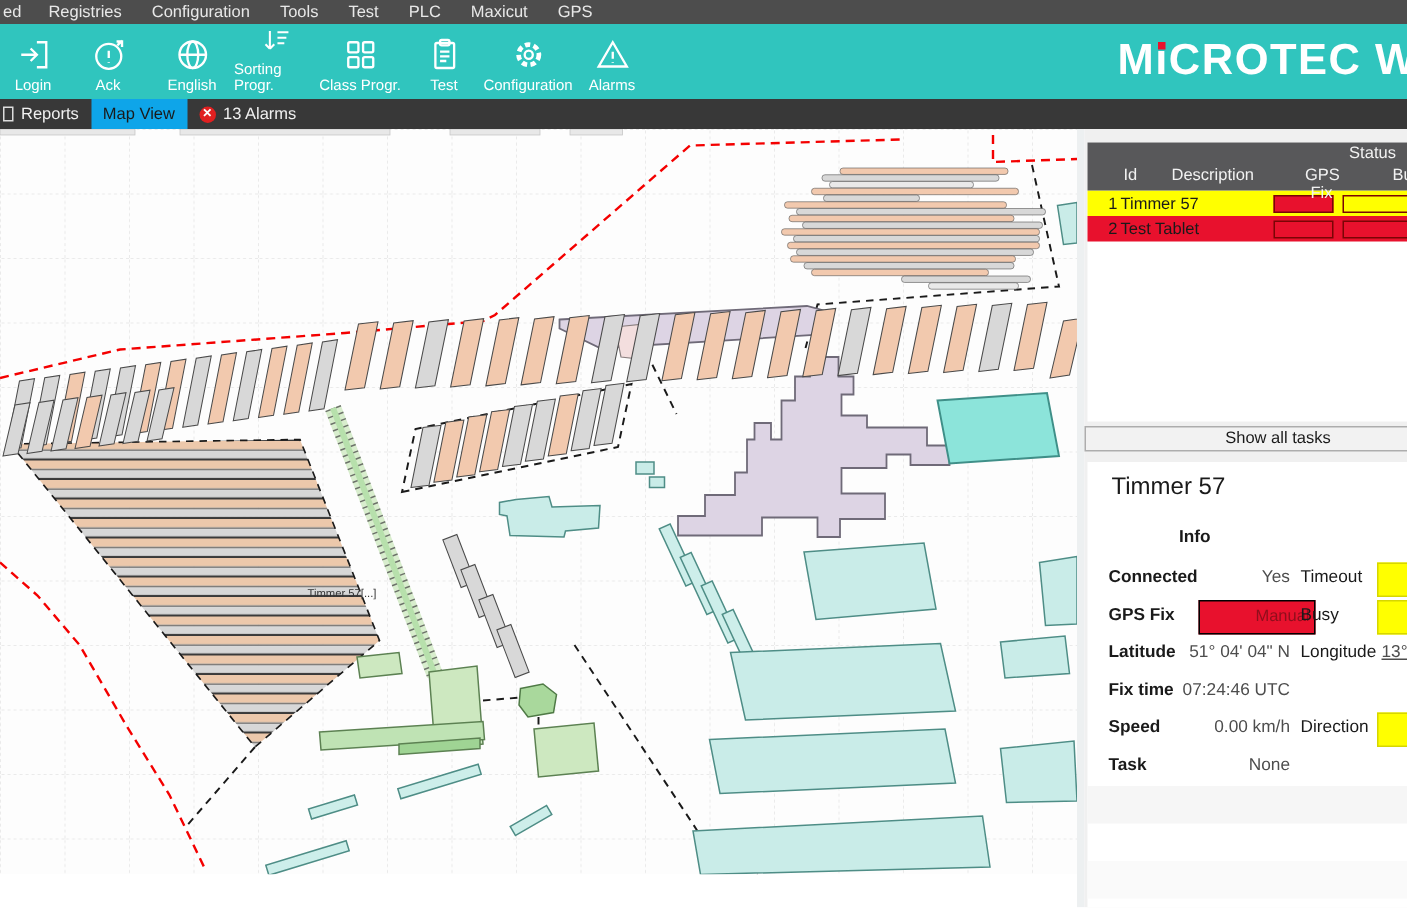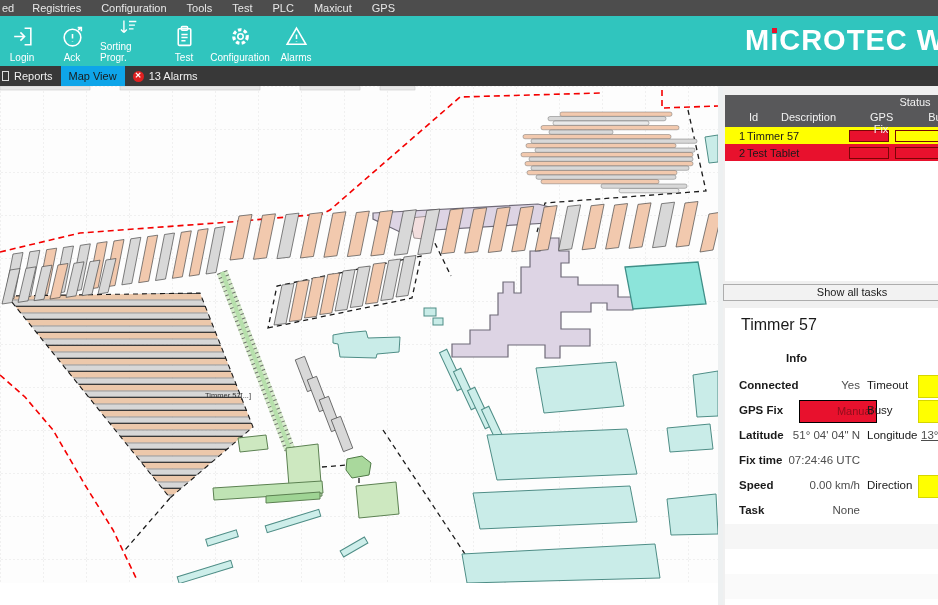--- a/index.html
+++ b/index.html
@@ -91,23 +91,40 @@
     </div>
     <div class="tbtn">
       <svg viewBox="0 0 24 24">
           <circle cx="12" cy="13" r="8"></circle>
           <path d="M12 9.5 v4.5 M12 16.8 v0.4 M17.5 6 l3 -3 M20.5 7 V3.5 H17"></path>
         </svg>
       <span>Ack</span>
     </div>
     <div class="tbtn">
       <svg viewBox="0 0 24 24">
+          <circle cx="12" cy="12" r="8.5"></circle>
+          <ellipse cx="12" cy="12" rx="3.5" ry="8.5"></ellipse>
+          <path d="M3.5 12 h17"></path>
+        </svg>
+      <span>English</span>
+    </div>
+    <div class="tbtn">
+      <svg viewBox="0 0 24 24">
           <path d="M7 5 v13 M7 18 l-3.2 -3.2 M7 18 l3.2 -3.2 M12.5 6 h8 M12.5 10 h6.5 M12.5 14 h5"></path>
         </svg>
       <span>Sorting Progr.</span>
+    </div>
+    <div class="tbtn">
+      <svg viewBox="0 0 24 24">
+          <rect x="4" y="4" width="6.5" height="6.5" rx="1"></rect>
+          <rect x="13.5" y="4" width="6.5" height="6.5" rx="1"></rect>
+          <rect x="4" y="13.5" width="6.5" height="6.5" rx="1"></rect>
+          <rect x="13.5" y="13.5" width="6.5" height="6.5" rx="1"></rect>
+        </svg>
+      <span>Class Progr.</span>
     </div>
     <div class="tbtn">
       <svg viewBox="0 0 24 24">
           <rect x="6" y="4.5" width="12" height="16" rx="1"></rect>
           <rect x="9" y="2.5" width="6" height="3.5" rx="1"></rect>
           <path d="M9 10 h6 M9 13 h6 M9 16 h4"></path>
         </svg>
       <span>Test</span>
     </div>
     <div class="tbtn">

